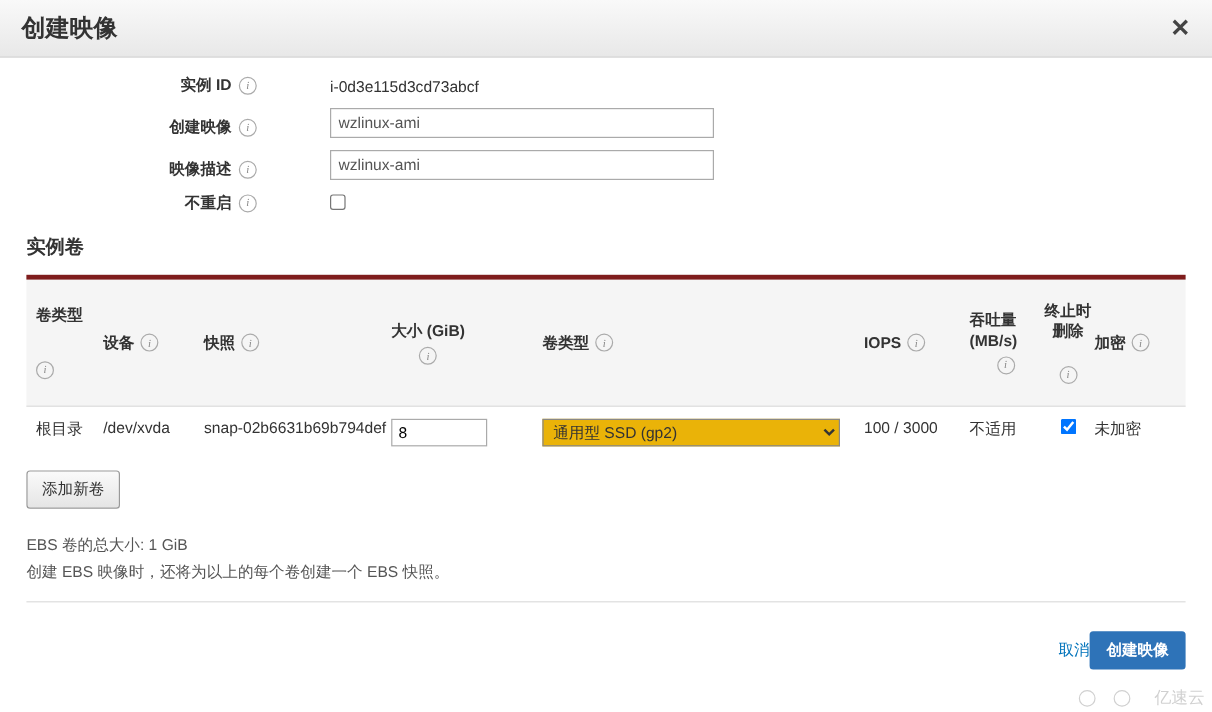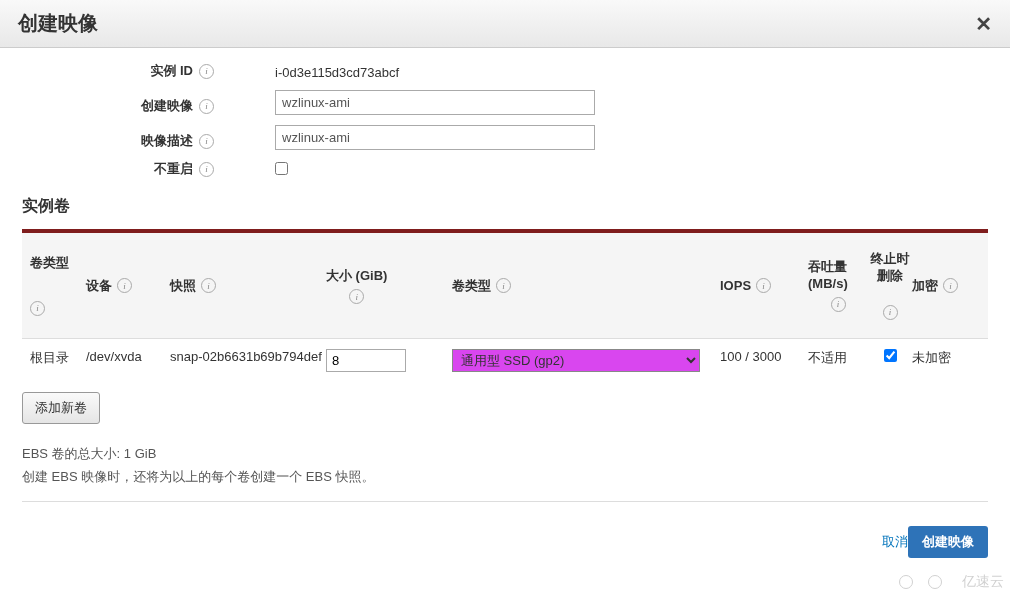--- a/index.html
+++ b/index.html
@@ -136,21 +136,21 @@
       width: 80px;
       padding: 3px 5px;
       border: 1px solid #aaa;
       font-size: 13px;
     }
     .vol-select {
       width: 248px;
       padding: 2px 4px;
       border: 1px solid #888;
       font-size: 13px;
-      background: #d946ef;
+      background: #eab308;
       color: #333;
     }
     .btn {
       display: inline-block;
       padding: 6px 12px;
       border: 1px solid #999;
       border-radius: 3px;
       background: linear-gradient(to bottom, #fafafa, #e5e5e5);
       cursor: pointer;
       font-size: 13px;

